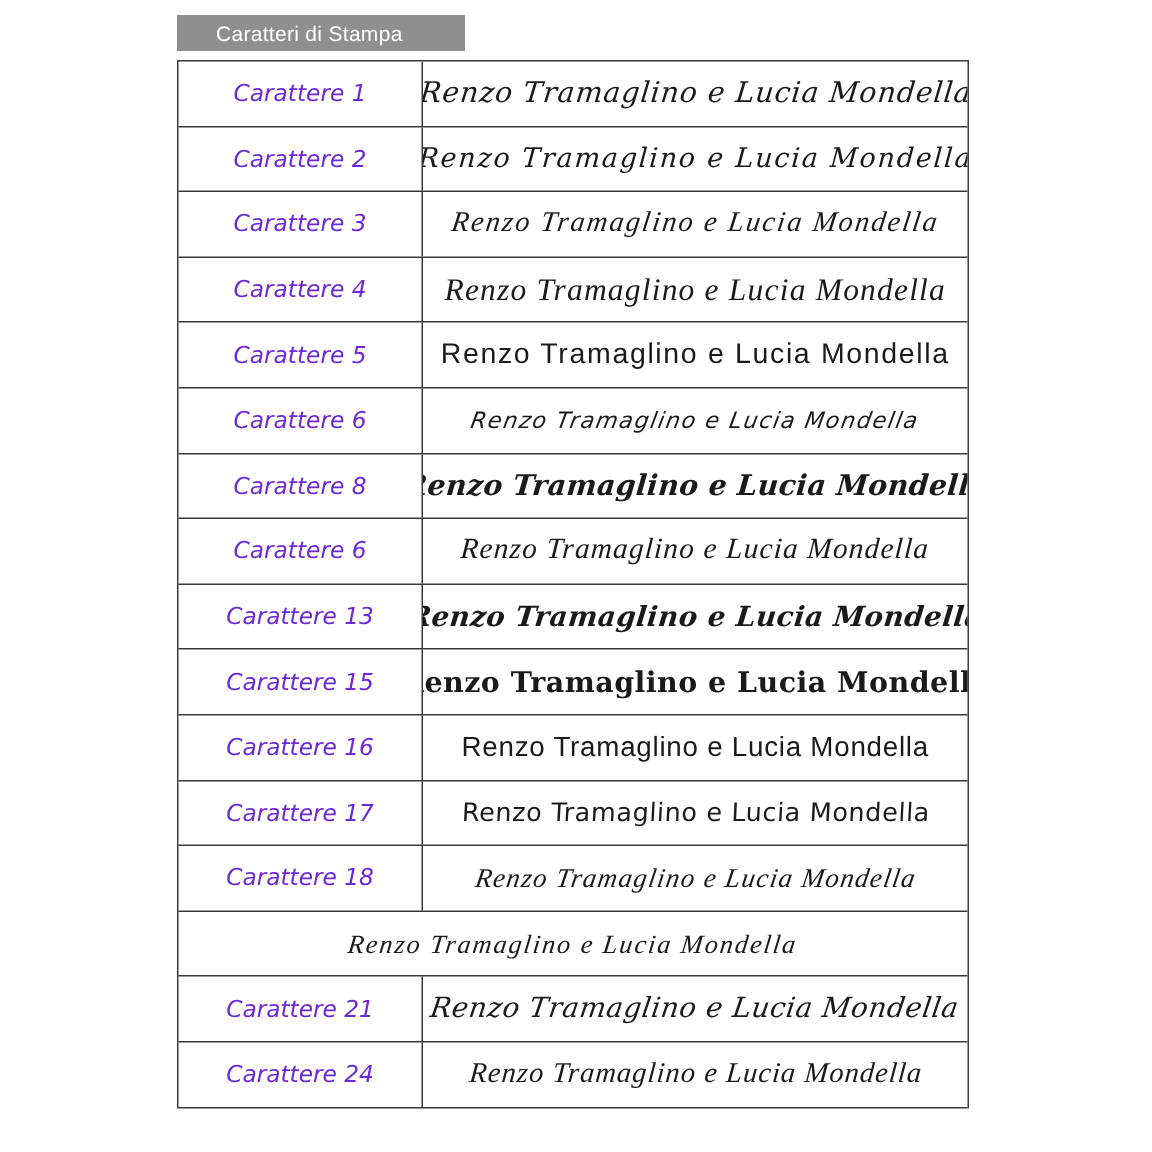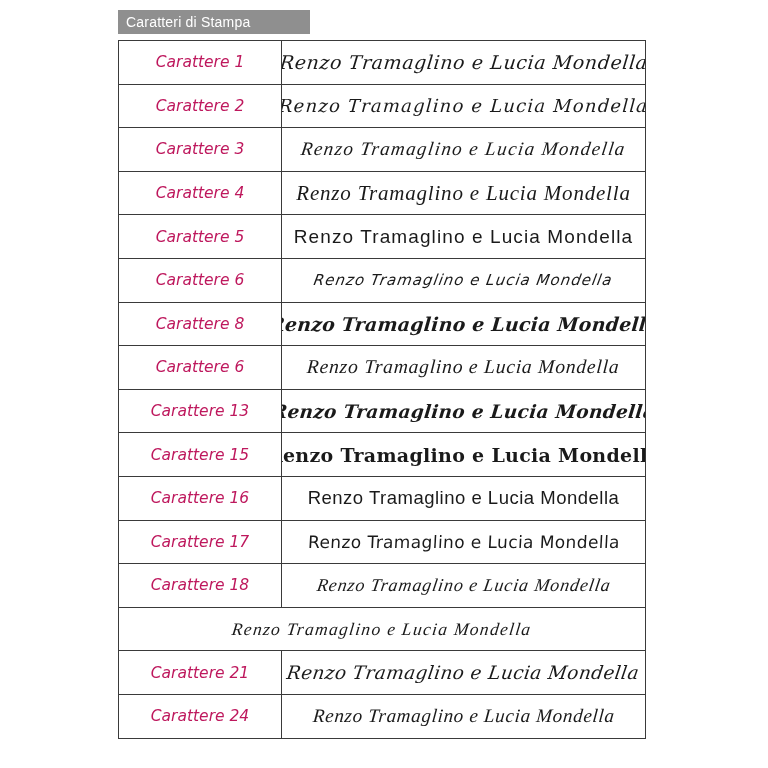--- a/index.html
+++ b/index.html
@@ -23,21 +23,21 @@
   
   .title-bar {
     position: absolute;
     left: 118px;
     top: 10px;
     width: 192px;
     height: 24px;
     background: #8f8f8f;
     display: flex;
     align-items: center;
-    padding-left: 8px;
+    padding-left: 26px;
     box-sizing: border-box;
   }
   .title-bar .title-text {
     color: #ffffff;
     font-size: 14px;
     font-family: "Liberation Sans", sans-serif;
     letter-spacing: 0.2px;
     white-space: nowrap;
   }
 
@@ -64,21 +64,21 @@
     border-right: 1px solid #3a3a3a;
     display: flex;
     align-items: center;
     justify-content: center;
     box-sizing: border-box;
   }
   .cell-label span {
     font-family: "DejaVu Sans", sans-serif;
     font-style: italic;
     font-size: 15.5px;
-    color: #be185d;
+    color: #6d28d9;
     white-space: nowrap;
   }
   .cell-sample {
     flex: 1 1 auto;
     display: flex;
     align-items: center;
     justify-content: center;
     box-sizing: border-box;
     overflow: hidden;
   }

